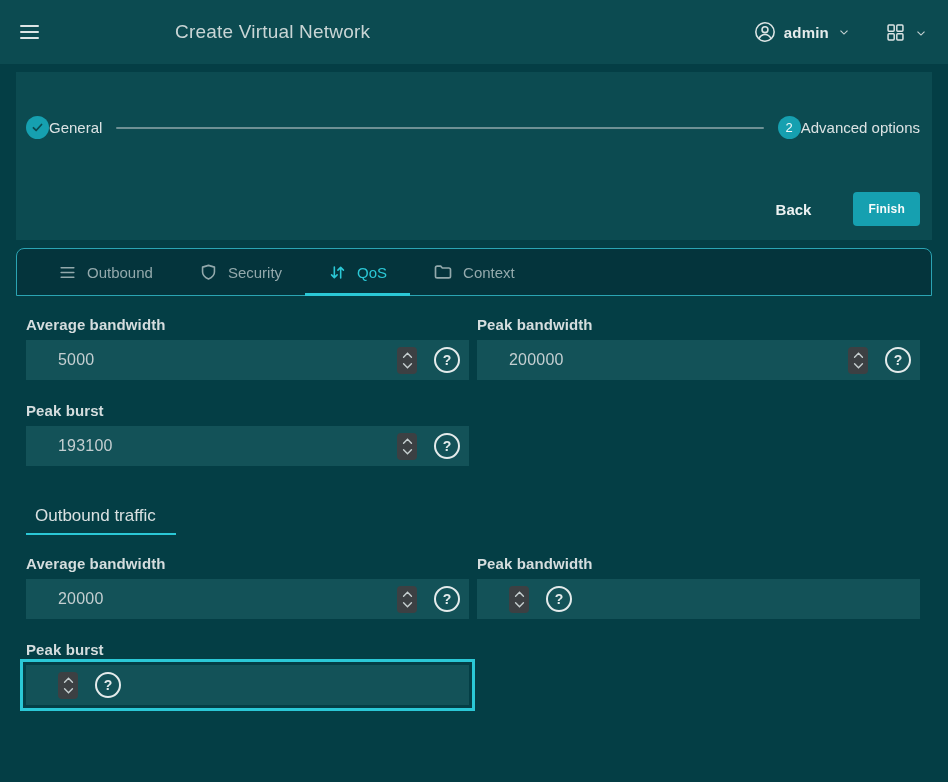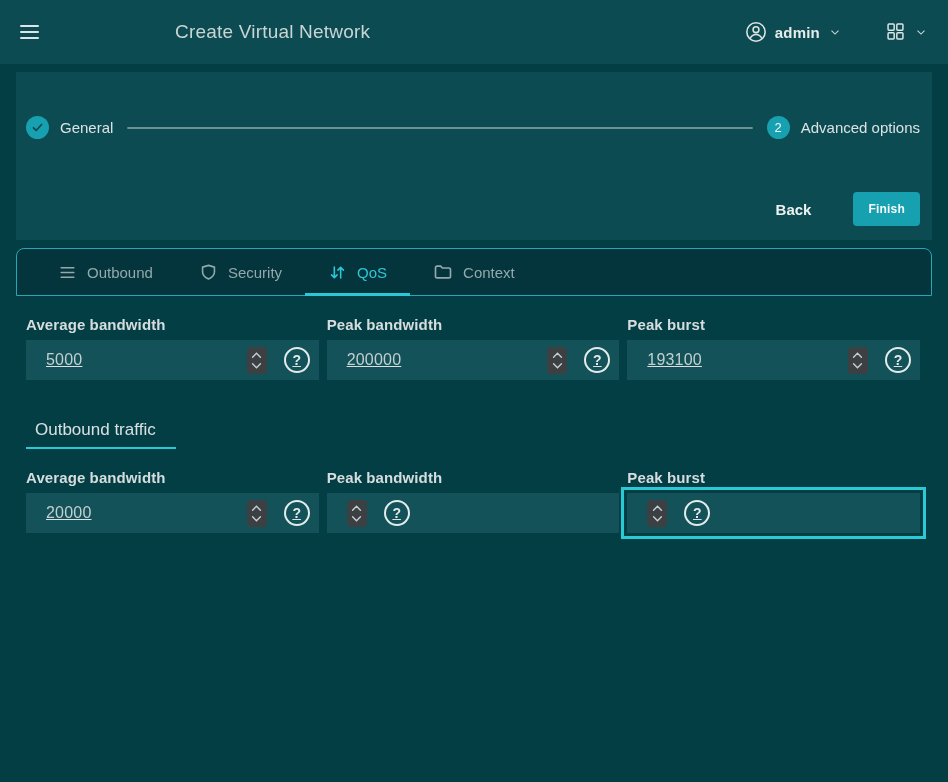--- a/index.html
+++ b/index.html
@@ -30,31 +30,31 @@
     display:flex;align-items:center;position:relative;
     padding:0 20px;
   }
   .icon-btn{background:none;border:none;cursor:pointer;display:flex;align-items:center;}
   .hamburger-icon{display:flex;flex-direction:column;gap:4px;width:19px;}
   .hamburger-icon i{display:block;height:2px;background:#DDE5E5;border-radius:1px;}
   .topbar-title{
     position:absolute;left:175px;top:50%;transform:translateY(-50%);
     font-size:19px;font-weight:400;color:#C9D5D5;letter-spacing:.2px;
   }
-  .topbar-right{margin-left:auto;display:flex;align-items:flex-start;gap:43px;}
+  .topbar-right{margin-left:auto;display:flex;align-items:flex-end;gap:34px;}
   .menu-chip{display:flex;align-items:center;gap:8px;cursor:pointer;background:none;border:none;}
   .menu-chip .uname{font-size:15px;font-weight:700;color:#E6ECEC;letter-spacing:.2px;}
   .ticon{display:block;}
   
   .card{
     margin:8px 16px 0 16px;height:168px;background:var(--panel-bg);
     padding:44px 12px 14px 10px;display:flex;flex-direction:column;
   }
   .stepper{display:flex;align-items:center;}
-  .step{display:flex;align-items:center;gap:11px;}
+  .step{display:flex;align-items:center;}
   .step-circle{
     width:23px;height:23px;border-radius:50%;background:var(--teal-accent);
     display:flex;align-items:center;justify-content:center;flex:0 0 auto;
     color:#F3FAFA;font-size:13px;
   }
   .step-label{font-size:15px;color:#DCE3E4;white-space:nowrap;}
   .step-line{flex:1;height:2px;background:var(--line);opacity:.75;margin:0 14px;border-radius:1px;}
   .card-actions{margin-top:auto;display:flex;align-items:center;justify-content:flex-end;gap:32px;}
   .btn-text{
     background:none;border:none;cursor:pointer;
@@ -82,30 +82,30 @@
     position:absolute;left:0;right:0;bottom:-1px;height:3px;background:var(--cyan);
   }
   
   .content{padding:0 28px 0 26px;}
   .section-title{
     display:inline-block;margin-top:16px;
     font-size:17px;font-weight:400;color:var(--text-primary);
     padding:0 20px 7px 9px;border-bottom:2px solid var(--cyan);
   }
   .fields-grid{
-    display:grid;grid-template-columns:1fr 1fr 1fr;column-gap:8px;row-gap:22px;
+    display:grid;grid-template-columns:1fr 1fr;column-gap:8px;row-gap:22px;
     margin-top:20px;
   }
   .field label{
     display:block;font-size:15px;font-weight:700;color:#D5DDDE;margin-bottom:7px;
     letter-spacing:.1px;
   }
   .inputbox{
     height:40px;background:var(--input-bg);display:flex;align-items:center;
-    padding:0 9px 0 20px;cursor:text;text-decoration:underline;
+    padding:0 9px 0 32px;cursor:text;
   }
   .inputbox .value{flex:1;font-size:16px;color:var(--text-input);letter-spacing:.2px;}
   .inputbox.focused{outline:3px solid var(--cyan);outline-offset:3px;}
   .caret{
     display:inline-block;width:1.5px;height:19px;background:#EAF2F2;
     vertical-align:-4px;
   }
   .spinner{
     width:20px;height:27px;border-radius:4px;background:var(--spinner-bg);
     display:flex;flex-direction:column;align-items:center;justify-content:center;

